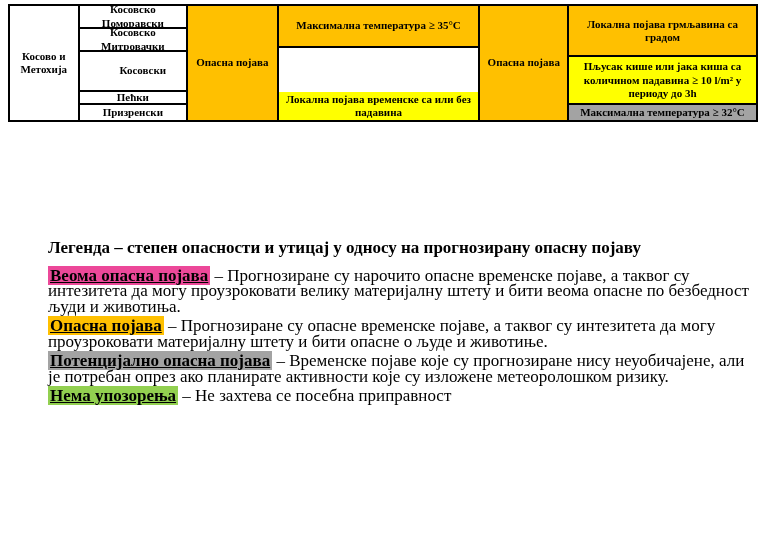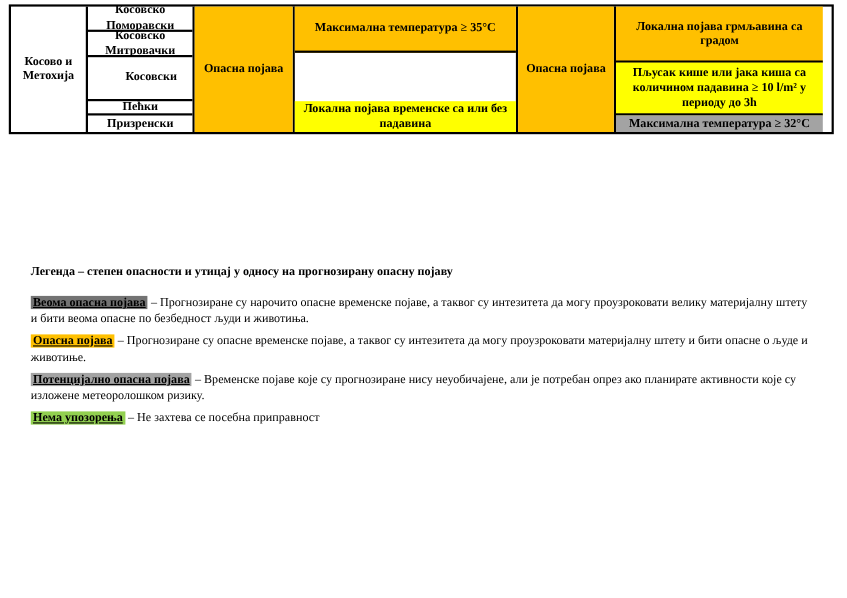--- a/index.html
+++ b/index.html
@@ -40,21 +40,21 @@
   .wt-col:last-child { border-right: none; }
   .cell {
     box-sizing: border-box;
     display: flex;
     align-items: center;
     justify-content: center;
     padding: 1px 4px;
     line-height: 1.2;
   }
   .col-region   { width: 70px;  justify-content: center; }
-  .col-subreg   { width: 97px; }
+  .col-subreg   { width: 109px; }
   .col-level-1  { width: 91px;  }
   .col-phen-1   { width: 203px; gap: 44px; }
   .col-level-2  { width: 89px;  }
   .col-phen-2   { width: 188px; }
 
   .col-region .cell, .col-level-1 .cell, .col-level-2 .cell { flex: 1; }
 
   .col-subreg .cell { border-bottom: 2px solid #000; }
   .col-subreg .cell:last-child { border-bottom: none; }
   .sub-0 { height: 23px; }
@@ -67,24 +67,24 @@
   .col-phen-1 .cell:last-child, .col-phen-2 .cell:last-child { border-bottom: none; }
   .p1-0 { height: 46px; }
   .p1-1 { flex: 1; }
   .p2-0 { height: 64px; }
   .p2-1 { height: 59px; }
   .p2-2 { flex: 1; }
 
   
   .legend {
     position: absolute;
-    left: 28px;
+    left: 48px;
     top: 240px;
     width: 712px;
-    font-size: 11px;
+    font-size: 17px;
     line-height: 15.5px;
   }
   .legend-title {
     font-weight: bold;
     margin: 0 0 12px 0;
   }
   .legend-entry {
     margin: 0 0 4px 0;
   }
   .legend-chip {
@@ -130,21 +130,21 @@
       <div class="cell p2-1" style="background-color: rgb(255, 255, 0);">Пљусак кише или јака киша са количином падавина ≥ 10 l/m² у периоду до 3h</div>
       <div class="cell p2-2" style="background-color: #a3a3a3;">Максимална температура ≥ 32°С</div>
     </div>
 
   </div>
 
   <div class="legend">
     <p class="legend-title">Легенда – степен опасности и утицај у односу на прогнозирану опасну појаву</p>
 
     <p class="legend-entry">
-      <span class="legend-chip" style="background-color: #737373; text-align: right;">Веома опасна појава</span>
+      <span class="legend-chip" style="background-color: #ec4899; text-align: right;">Веома опасна појава</span>
       <span>– Прогнозиране су нарочито опасне временске појаве, а таквог су интезитета да могу проузроковати велику материјалну штету и бити веома опасне по безбедност људи и животиња.</span>
     </p>
 
     <p class="legend-entry">
       <span class="legend-chip" style="background-color: rgb(255, 192, 0);">Опасна појава</span>
       <span>– Прогнозиране су опасне временске појаве, а таквог су интезитета да могу проузроковати материјалну штету и бити опасне о људе и животиње.</span>
     </p>
 
     <p class="legend-entry">
       <span class="legend-chip" style="background-color: #a3a3a3;">Потенцијално опасна појава</span>

